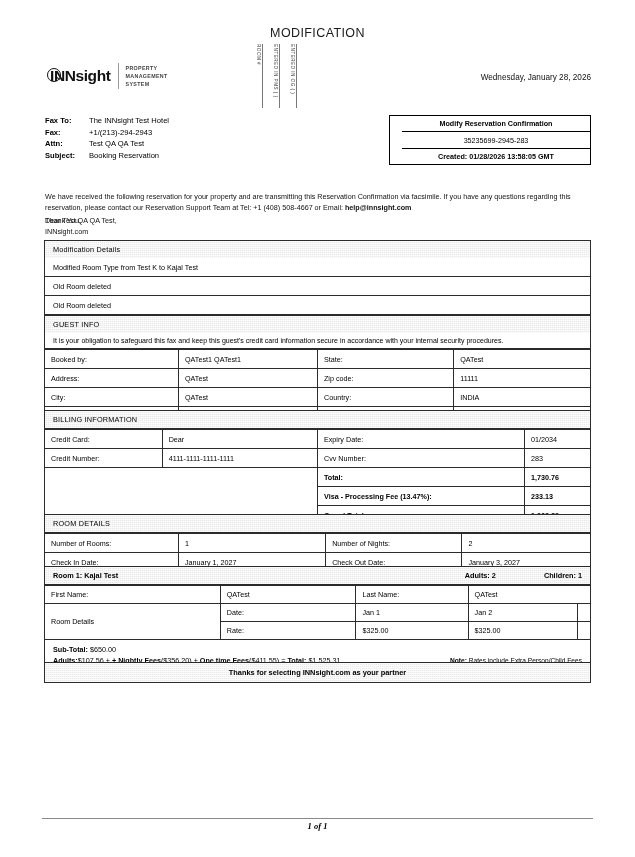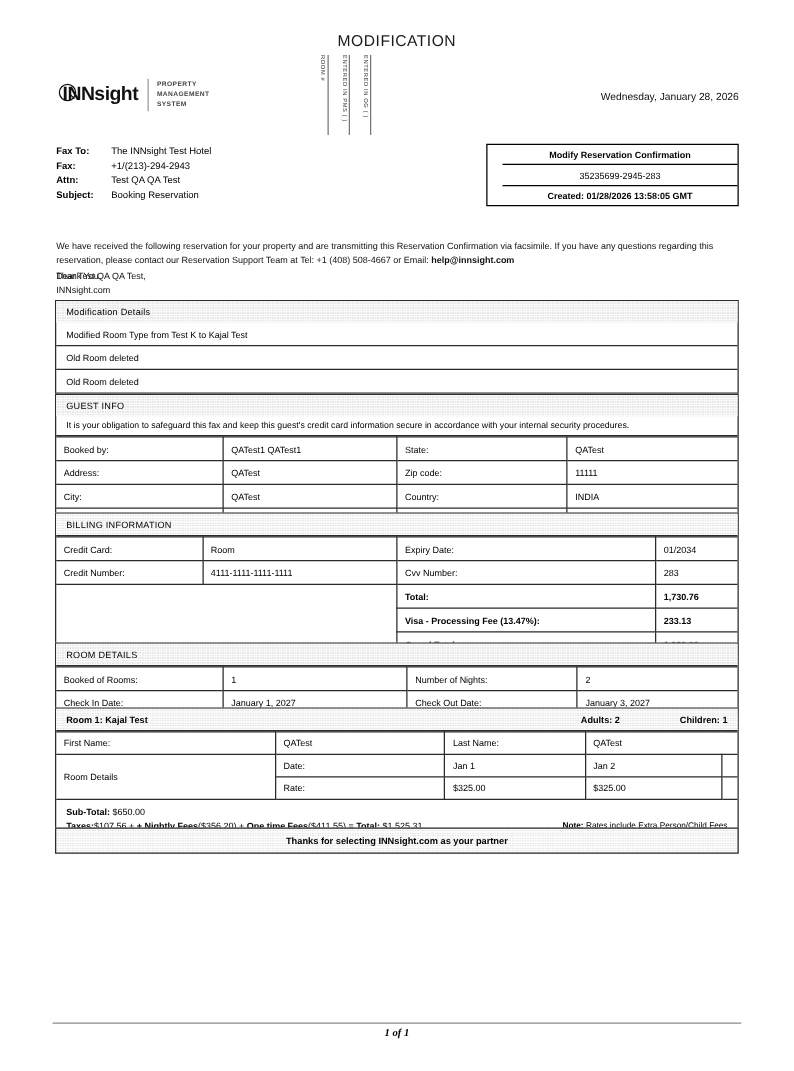--- a/index.html
+++ b/index.html
@@ -408,21 +408,21 @@
     </tbody>
       </table>
   </div>
 
   <div class="section" style="top:410px;">
     <div class="sec-head">BILLING INFORMATION</div>
     <table class="grid">
       <tbody>
           <tr>
         <td class="lbl w-b-1">Credit Card:</td>
-        <td class="val w-b-2">Room</td>
+        <td class="val w-b-2">Dear</td>
         <td class="lbl w-b-3">Expiry Date:</td>
         <td class="val w-b-4">01/2034</td>
       </tr>
       <tr>
         <td class="lbl">Credit Number:</td>
         <td class="val">4111-1111-1111-1111</td>
         <td class="lbl">Cvv Number:</td>
         <td class="val">283</td>
       </tr>
       <tr>
@@ -440,21 +440,21 @@
       </tr>
     </tbody>
       </table>
   </div>
 
   <div class="section" style="top:514px;">
     <div class="sec-head">ROOM DETAILS</div>
     <table class="grid">
       <tbody>
           <tr>
-        <td class="lbl w-rd-1">Booked of Rooms:</td>
+        <td class="lbl w-rd-1">Number of Rooms:</td>
         <td class="val w-rd-2">1</td>
         <td class="lbl w-rd-3">Number of Nights:</td>
         <td class="val w-rd-4">2</td>
       </tr>
       <tr>
         <td class="lbl">Check In Date:</td>
         <td class="val">January 1, 2027</td>
         <td class="lbl">Check Out Date:</td>
         <td class="val">January 3, 2027</td>
       </tr>
@@ -491,21 +491,21 @@
         <td></td>
       </tr>
     </tbody>
       </table>
     <div class="totals">
       <div>
         <span class="bold">Sub-Total:</span>
         <span>$650.00</span>
       </div>
       <div>
-        <span class="bold">Taxes:</span><span>$107.56 + </span><span class="bold">+ Nightly Fees</span><span>($356.20) + </span><span class="bold">One time Fees</span><span>($411.55) = </span><span class="bold">Total:</span> <span>$1,525.31</span>
+        <span class="bold">Adults:</span><span>$107.56 + </span><span class="bold">+ Nightly Fees</span><span>($356.20) + </span><span class="bold">One time Fees</span><span>($411.55) = </span><span class="bold">Total:</span> <span>$1,525.31</span>
       </div>
       <span class="note"><span class="bold">Note:</span> <span>Rates include Extra Person/Child Fees</span></span>
     </div>
   </div>
 
   <div class="banner" style="top:662px;">Thanks for selecting INNsight.com as your partner</div>
 
   <div class="pagefoot-rule"></div>
   <div class="pagefoot-num">1 of 1</div>
 

